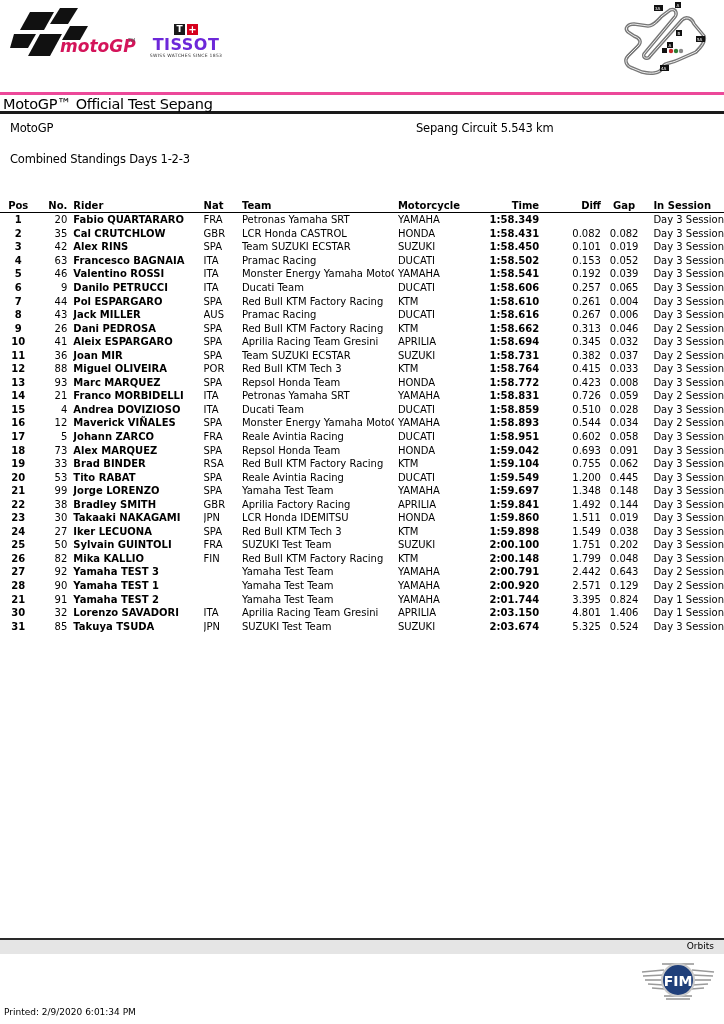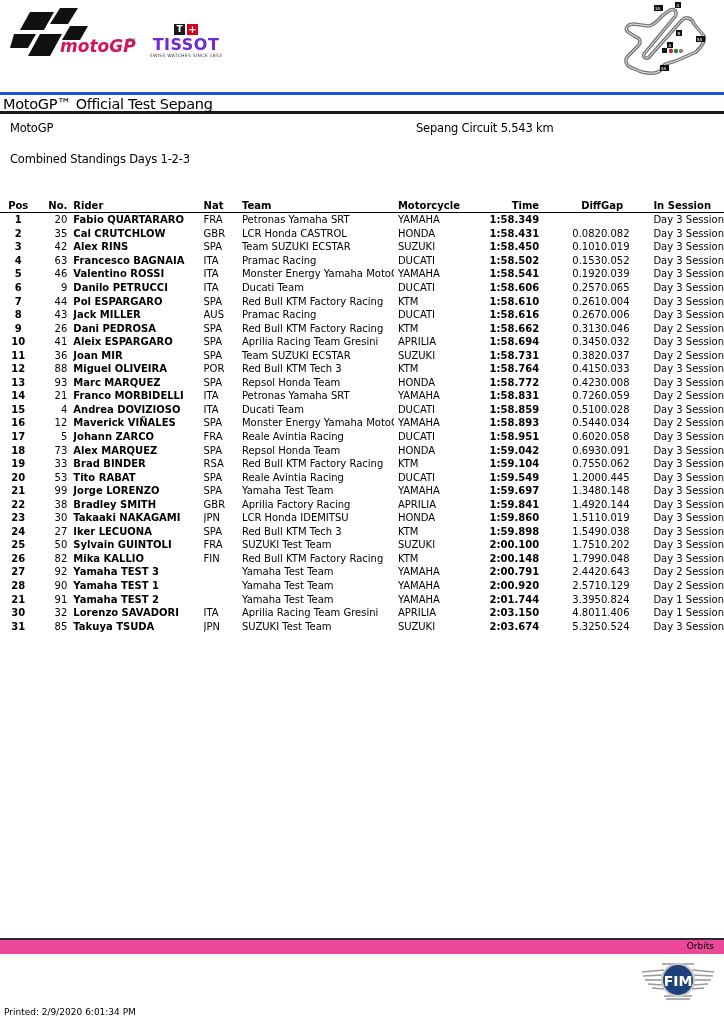--- a/index.html
+++ b/index.html
@@ -11,21 +11,21 @@
   .logo-tissot { position: absolute; left: 146px; top: 24px; width: 80px; height: 40px; text-align: center; }
   .tissot-mark { display: flex; justify-content: center; gap: 2px; height: 12px; }
   .tissot-mark .t { width: 11px; height: 11px; background: #1a1a1a; color: #fff; font: bold 9px "DejaVu Sans", sans-serif; line-height: 11px; }
   .tissot-mark .c { width: 11px; height: 11px; background: #d6001c; color: #fff; font: bold 10px "DejaVu Sans", sans-serif; line-height: 11px; }
   .tissot-word { font: bold 16px "DejaVu Sans", sans-serif; letter-spacing: 0.5px; line-height: 16px; margin-top: 1px; color: #6d28d9; }
   .tissot-sub { font: 4.5px "DejaVu Sans", sans-serif; letter-spacing: 0.3px; color: #333; }
   .track-map { position: absolute; left: 620px; top: 2px; width: 90px; height: 78px; }
 
   .title-bar {
     position: absolute; left: 0; top: 92px; width: 724px; height: 22px;
-    border-top: 3px solid #1d4ed8; border-bottom: 3px solid #1a1a1a;
+    border-top: 3px solid #ec4899; border-bottom: 3px solid #1a1a1a;
     box-sizing: border-box;
   }
   .title-bar span { position: absolute; left: 3px; top: 1px; font-size: 14.5px; letter-spacing: -0.3px; }
   .meta { position: absolute; font-size: 11.5px; letter-spacing: -0.2px; }
 
   table.results {
     position: absolute; left: 0; top: 199px; width: 724px;
     border-collapse: collapse; font-size: 10px;
   }
   table.results th {
@@ -34,28 +34,28 @@
   }
   table.results td { height: 13.55px; padding: 0; white-space: nowrap; overflow: hidden; }
   .c-pos { width: 38px; text-align: center; font-weight: bold; }
   .c-no  { width: 32px; text-align: right; padding-right: 6px !important; }
   .c-rider { width: 132px; font-weight: bold; text-align: left; }
   .c-nat { width: 40px; text-align: left; }
   .c-team { width: 152px; text-align: left; max-width: 152px; }
   .c-moto { width: 80px; text-align: left; padding-left: 4px !important; }
   .c-time { width: 64px; text-align: right; font-weight: bold; }
   .c-diff { width: 65px; text-align: right; }
-  .c-gap { width: 48px; text-align: left; margin-top: 44px; }
+  .c-gap { width: 48px; text-align: center; margin-top: 44px; }
   .c-sess { text-align: left; padding-left: 6px !important; }
   th.c-pos { text-align: center; }
   th.c-no { text-align: right; }
 
   .footer-bar {
     position: absolute; left: 0; top: 938px; width: 724px; height: 16px;
-    background: #ec4899; border-top: 2px solid #2a2a2a; box-sizing: border-box;
+    background: #e5e5e5; border-top: 2px solid #2a2a2a; box-sizing: border-box;
   }
   .footer-bar span { position: absolute; right: 10px; top: 1px; font-size: 9px; }
   .fim-logo { position: absolute; left: 640px; top: 958px; width: 76px; height: 46px; }
   .printed { position: absolute; left: 4px; top: 1007px; font-size: 9px; }
 </style>
 </head>
 <body>
 
 <div class="logo-motogp">
   <svg width="130" height="66" viewBox="0 0 130 66">

